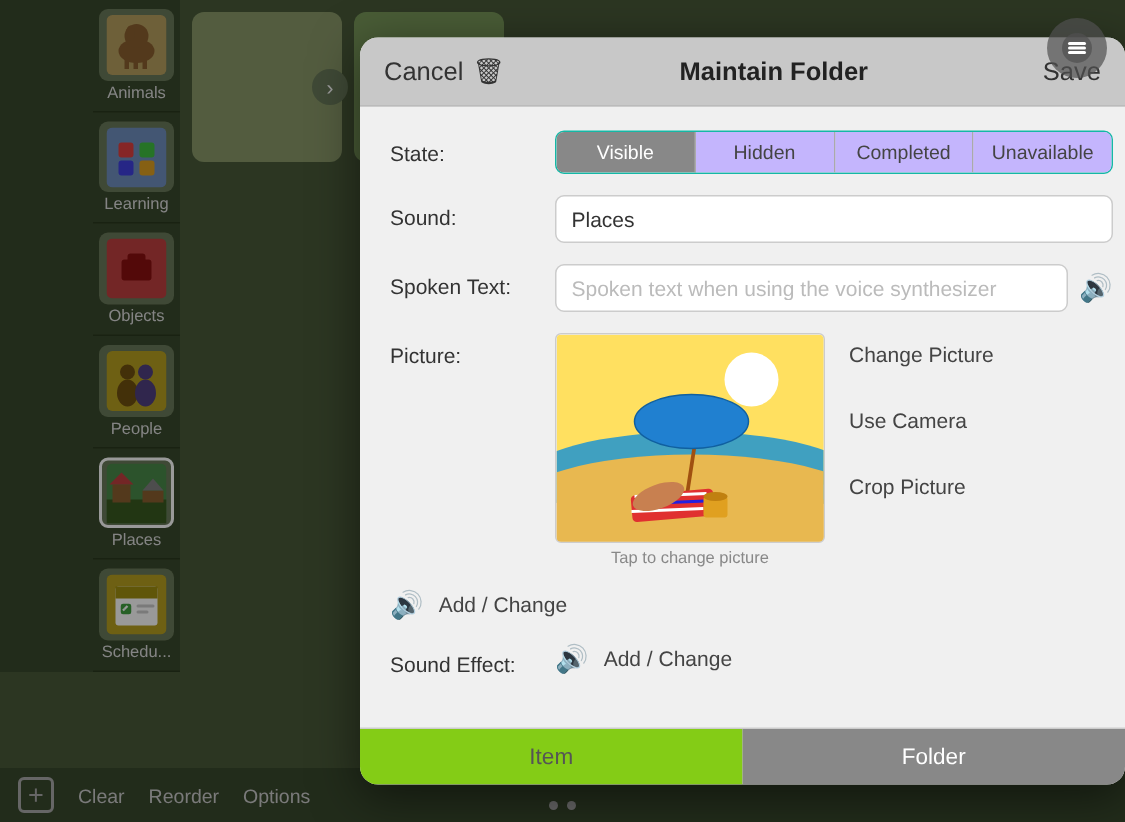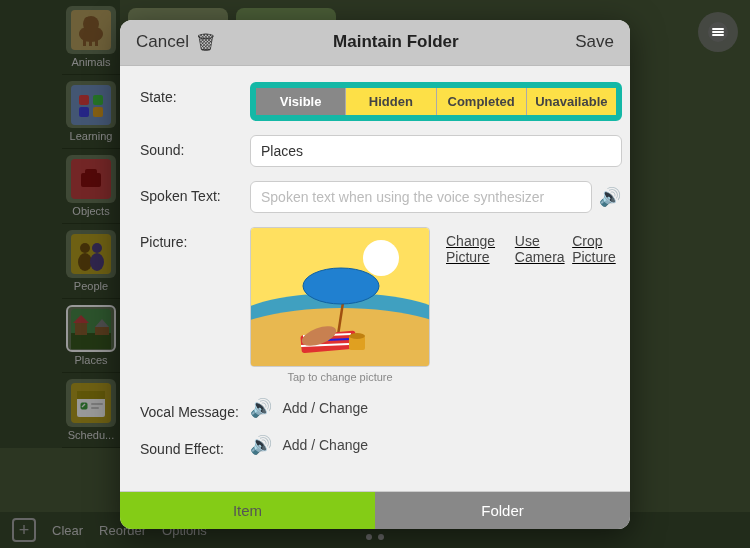--- a/index.html
+++ b/index.html
@@ -116,21 +116,21 @@
 
     
     .modal-overlay {
       position: absolute;
       top: 0; left: 0;
       width: 750px;
       height: 548px;
       background: rgba(0,0,0,0.4);
       display: flex;
       align-items: center;
-      justify-content: center;
+      justify-content: flex-end;
     }
 
     
     .modal {
       width: 510px;
       background: #f0f0f0;
       border-radius: 12px;
       overflow: hidden;
       box-shadow: 0 8px 32px rgba(0,0,0,0.5);
     }
@@ -193,33 +193,32 @@
       flex-shrink: 0;
     }
 
     .form-control {
       flex: 1;
     }
 
     
     .state-buttons {
       display: flex;
-      border: 6px solid #14b8a6;
+      border: 1px solid #14b8a6;
       border-radius: 6px;
       overflow: hidden;
-      font-weight: bold;
     }
 
     .state-btn {
       flex: 1;
       padding: 6px 4px;
       font-size: 13px;
       text-align: center;
       cursor: pointer;
-      background: #fde047;
+      background: #c4b5fd;
       color: #444;
       border-right: 1px solid #aaa;
     }
 
     .state-btn:last-child {
       border-right: none;
     }
 
     .state-btn.active {
       background: #888;
@@ -283,24 +282,23 @@
     }
 
     .picture-caption {
       font-size: 11px;
       color: #888;
       margin-top: 4px;
     }
 
     .picture-actions {
       display: flex;
-      flex-direction: row;
-      gap: 7px;
+      flex-direction: column;
+      gap: 24px;
       padding-top: 4px;
-      text-decoration: underline;
     }
 
     .picture-action-btn {
       font-size: 14px;
       color: #444;
       cursor: pointer;
       padding: 2px 0;
     }
 
     
@@ -621,21 +619,20 @@
             <div class="picture-actions">
               <span class="picture-action-btn">Change Picture</span>
               <span class="picture-action-btn">Use Camera</span>
               <span class="picture-action-btn">Crop Picture</span>
             </div>
           </div>
         </div>
       </div>
 
       <div class="form-row">
-        <span class="form-label">Vocal Message:</span>
         <div class="form-control">
           <div class="audio-row">
             <span class="audio-speaker">🔊</span>
             <span class="audio-link">Add / Change</span>
           </div>
         </div>
       </div>
 
       <div class="form-row">
         <span class="form-label">Sound Effect:</span>

